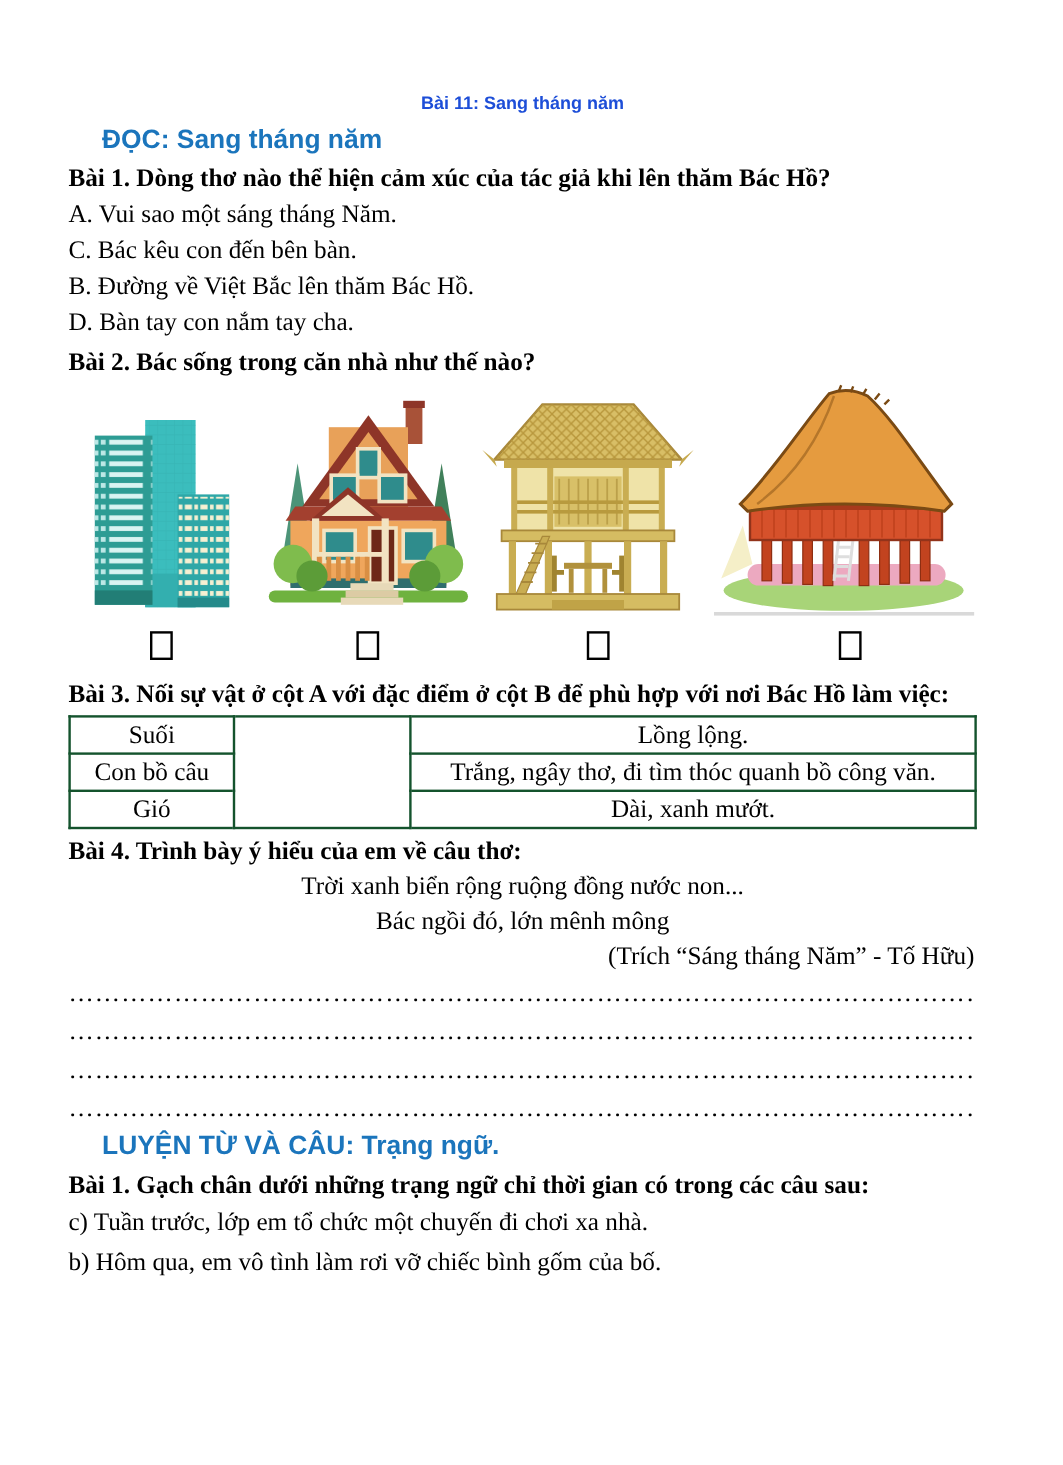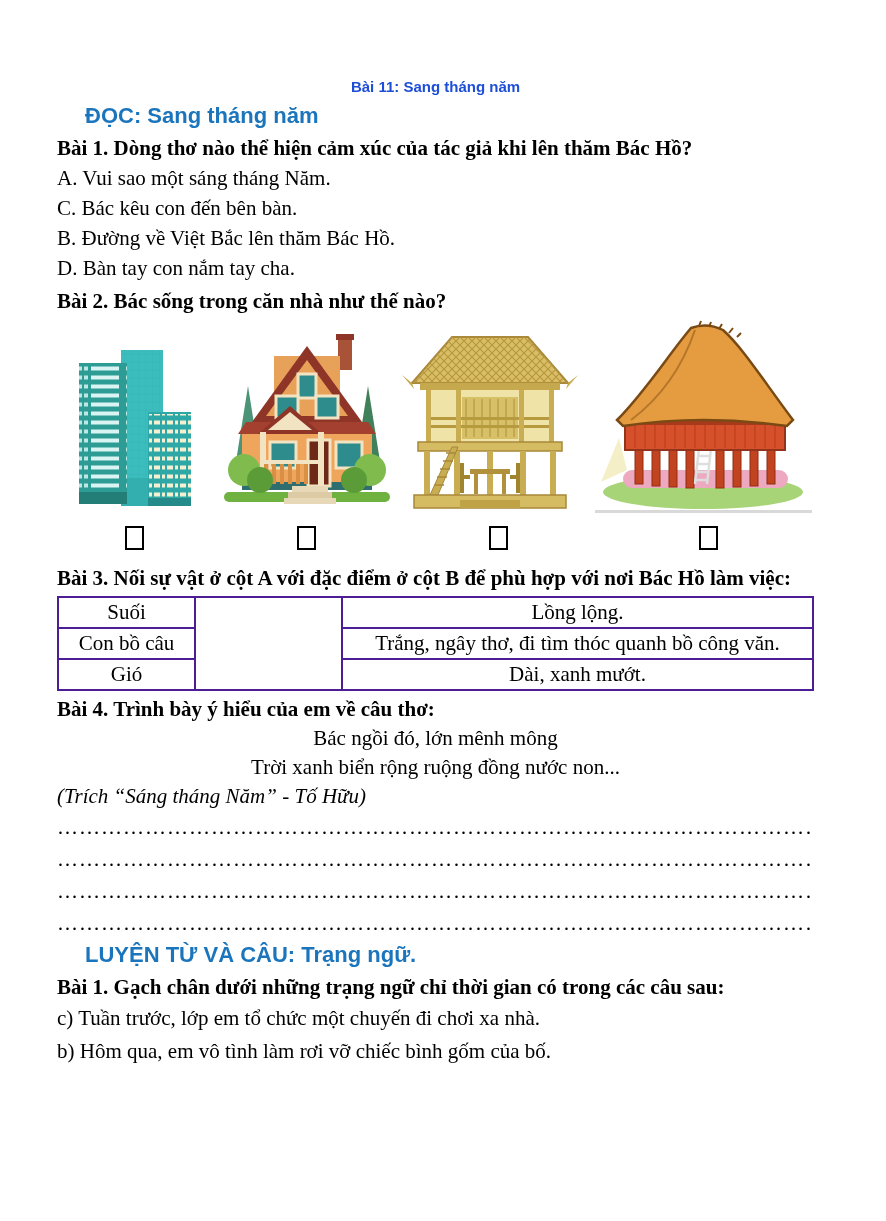--- a/index.html
+++ b/index.html
@@ -7,26 +7,26 @@
   .content{padding:74px 72px 0 57px;width:757px;}
   .doc-title{font-family:"Liberation Sans",sans-serif;font-weight:bold;font-size:15px;color:#1d4ed8;text-align:center;line-height:26px;}
   .section-head{font-family:"Liberation Sans",sans-serif;font-weight:bold;font-size:22px;color:#1B75BC;line-height:28px;margin-top:2px;margin-left:28px;}
   .q-head{font-weight:bold;font-size:21px;line-height:29px;margin-top:4px;}
   .opt{line-height:30px;}
   .images-row{position:relative;height:198px;margin-top:4px;}
   .images-row figure{position:absolute;margin:0;}
   .checkbox-row{position:relative;height:42px;}
   .checkbox{position:absolute;top:8px;width:15px;height:20px;border:2px solid #000;background:#fff;display:inline-block;}
   table.match{border-collapse:collapse;width:757px;table-layout:fixed;margin-top:3px;}
-  table.match td{border:2px solid #4c1d95;height:29px;padding:0 6px;font-size:21px;}
+  table.match td{border:2px solid #14532d;height:29px;padding:0 6px;font-size:21px;}
   td.cA{width:123px;text-align:center;}
   td.cMid{width:133px;}
   td.cB{text-align:center;}
   .poem-line{text-align:center;line-height:29px;}
-  .attribution{font-style:italic;line-height:29px;padding-right:2px;}
+  .attribution{text-align:right;line-height:29px;padding-right:2px;}
   .answer-line{white-space:nowrap;overflow:hidden;height:32px;line-height:32px;letter-spacing:1px;width:757px;}
   .sentence{line-height:33px;}
   .grammar-head{margin-top:2px;}
 </style>
 </head>
 <body>
 
 <div class="content">
 
   <div class="doc-title">Bài 11: Sang tháng năm</div>
@@ -203,22 +203,22 @@
       <td class="cB">Trắng, ngây thơ, đi tìm thóc quanh bồ công văn.</td>
     </tr>
     <tr>
       <td class="cA">Gió</td>
       <td class="cB">Dài, xanh mướt.</td>
     </tr>
   </tbody>
     </table>
 
   <div class="q-head">Bài 4. Trình bày ý hiểu của em về câu thơ:</div>
+  <div class="poem-line">Trời xanh biển rộng ruộng đồng nước non...</div>
   <div class="poem-line">Bác ngồi đó, lớn mênh mông</div>
-  <div class="poem-line">Trời xanh biển rộng ruộng đồng nước non...</div>
   <div class="attribution">(Trích “Sáng tháng Năm” - Tố Hữu)</div>
 
   <div class="answer-line">……………………………………………………………………………………………………………………</div>
   <div class="answer-line">……………………………………………………………………………………………………………………</div>
   <div class="answer-line">……………………………………………………………………………………………………………………</div>
   <div class="answer-line">……………………………………………………………………………………………………………………</div>
 
   <div class="section-head grammar-head">LUYỆN TỪ VÀ CÂU: Trạng ngữ.</div>
   <div class="q-head">Bài 1. Gạch chân dưới những trạng ngữ chỉ thời gian có trong các câu sau:</div>
   <div class="sentence">c) Tuần trước, lớp em tổ chức một chuyến đi chơi xa nhà.</div>

